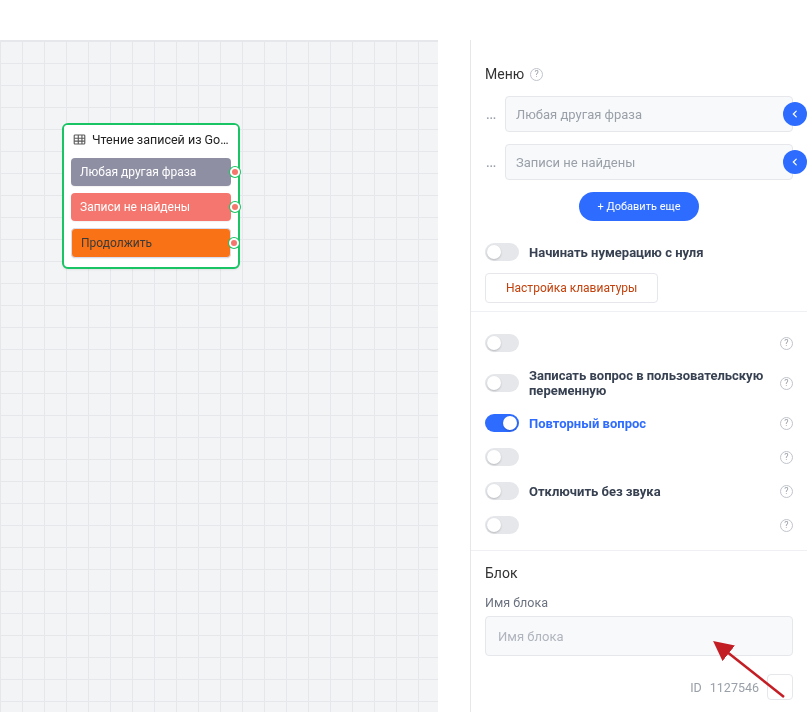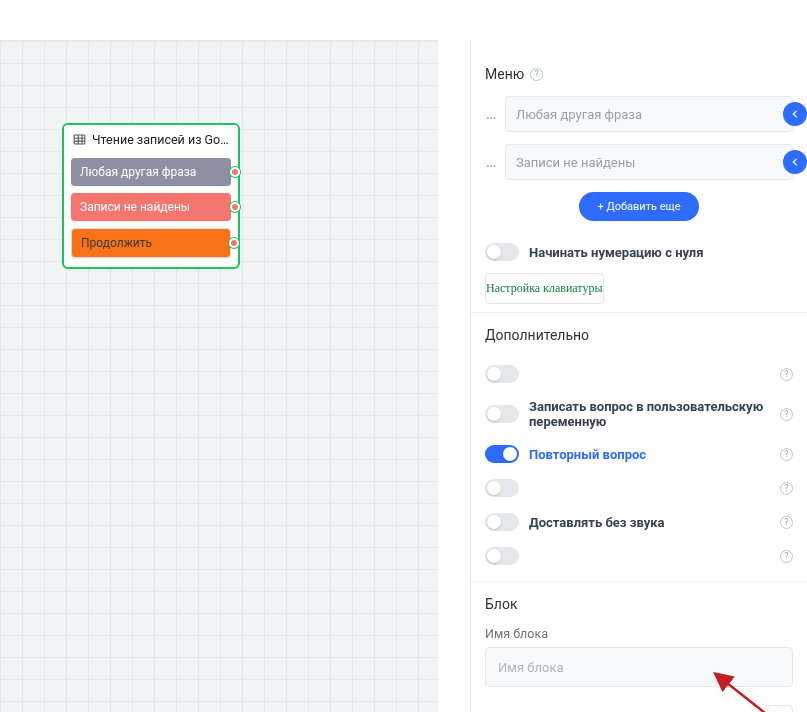--- a/index.html
+++ b/index.html
@@ -108,21 +108,21 @@
   }
   .toggle::after{content:"";position:absolute;left:2px;top:2px;width:14px;height:14px;background:#fff;border-radius:50%;box-shadow:0 1px 2px rgba(0,0,0,.2);}
   .toggle.on{background:#2e6cff;}
   .toggle.on::after{left:18px;}
   .toggle-label{font-size:13px;color:#374151;flex:1;font-weight:bold;}
   .toggle-label.blue{color:#2e6cff;}
   .help{margin-left:auto;}
 
   .kbd-btn{
     display:inline-block;border:1px solid #e5e7eb;background:#fff;border-radius:4px;
-    padding:7px 0;font-size:12px;color:#15803d;cursor:pointer;margin-top:4px;font-family:Liberation Serif, serif;
+    padding:7px 20px;font-size:12px;color:#c2410c;cursor:pointer;margin-top:4px;
   }
 
   .block-label{font-size:12.5px;color:#6b7280;margin:14px 0 6px;}
   .block-input{
     width:100%;height:40px;border:1px solid #e5e7eb;border-radius:4px;
     background:#f8f9fb;padding:0 12px;font-size:13px;color:#6b7280;
   }
   .block-input::placeholder{color:#b0b4bd;}
   .id-row{display:flex;align-items:center;justify-content:flex-end;gap:8px;margin-top:18px;font-size:12.5px;color:#9aa0a8;}
   .copy-btn{width:26px;height:26px;border:1px solid #e5e7eb;border-radius:4px;display:flex;align-items:center;justify-content:center;cursor:pointer;}
@@ -191,23 +191,20 @@
       <button class="add-btn">+  Добавить еще</button>
 
       <div class="toggle-row">
         <div class="toggle"></div>
         <span class="toggle-label">Начинать нумерацию с нуля</span>
       </div>
       <div class="kbd-btn">Настройка клавиатуры</div>
     </div>
 
     <div class="section">
-      <div class="section-title">
-        <span>Дополнительно</span>
-      </div>
       <div id="adv-rows">
           <div class="toggle-row">
             <div class="toggle"></div>
             <span class="q-icon help">?</span>
           </div>
           <div class="toggle-row">
             <div class="toggle"></div>
             <span class="toggle-label">Записать вопрос в пользовательскую переменную</span>
             <span class="q-icon help">?</span>
           </div>
@@ -215,21 +212,21 @@
             <div class="toggle on"></div>
             <span class="toggle-label blue">Повторный вопрос</span>
             <span class="q-icon help">?</span>
           </div>
           <div class="toggle-row">
             <div class="toggle"></div>
             <span class="q-icon help">?</span>
           </div>
           <div class="toggle-row">
             <div class="toggle"></div>
-            <span class="toggle-label">Доставлять без звука</span>
+            <span class="toggle-label">Отключить без звука</span>
             <span class="q-icon help">?</span>
           </div>
           <div class="toggle-row">
             <div class="toggle"></div>
             <span class="q-icon help">?</span>
           </div>
         </div>
     </div>
 
     <div class="section" style="position:relative;">

